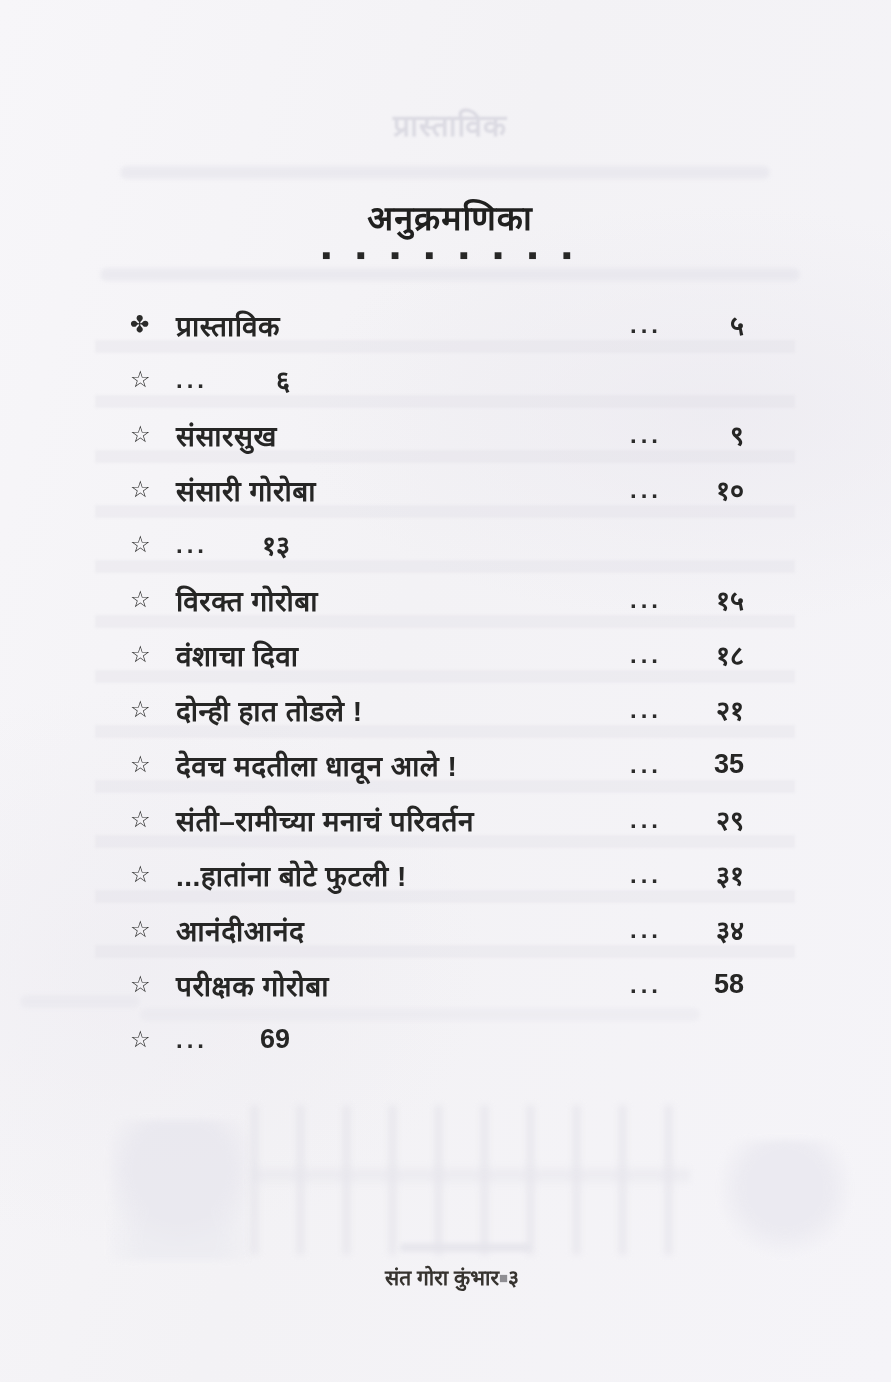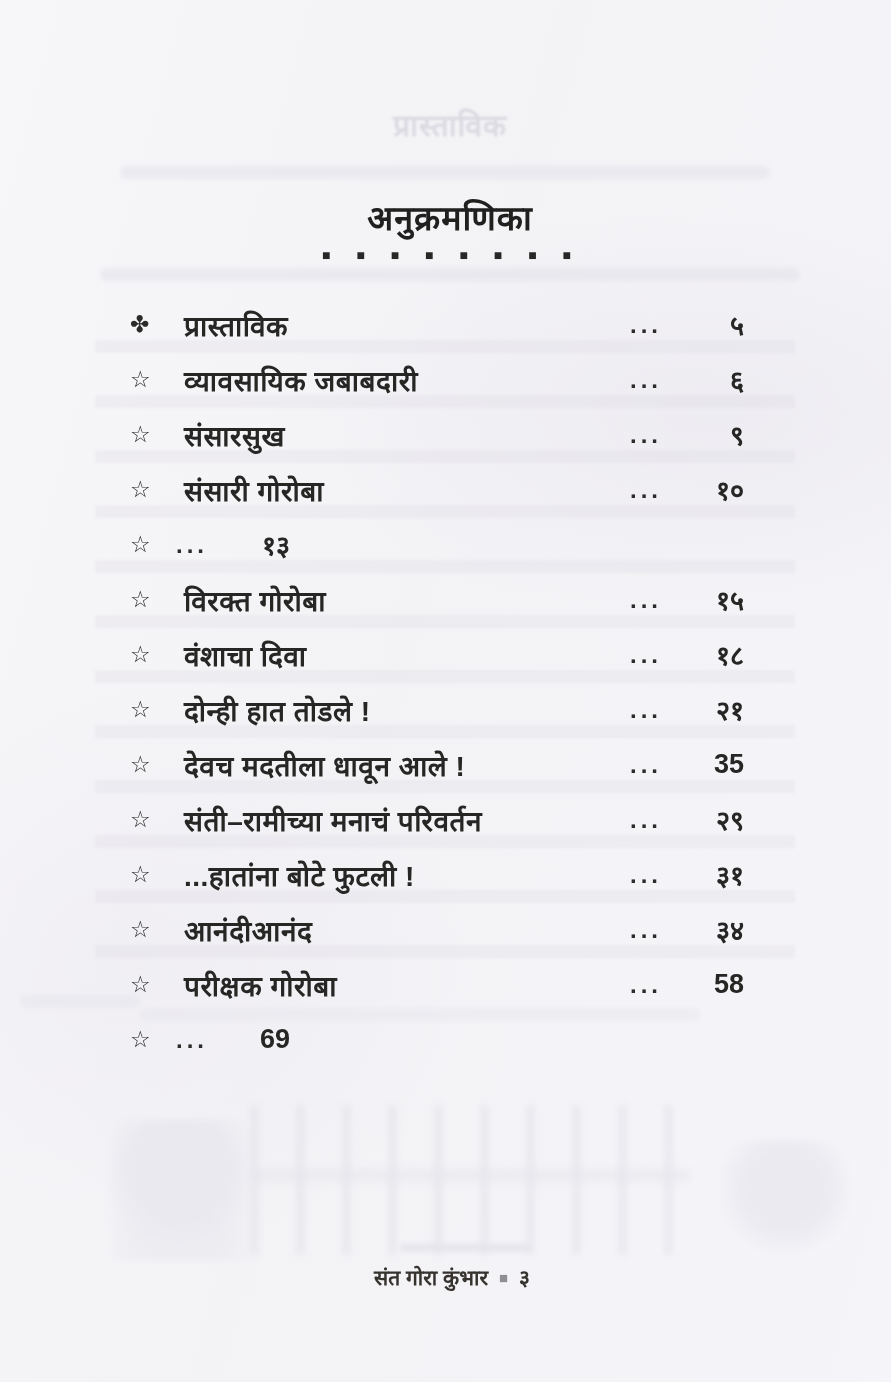--- a/index.html
+++ b/index.html
@@ -59,27 +59,27 @@
   }
   .toc{
     position:absolute;left:130px;top:297px;width:614px;height:770px;
     display:flex;flex-direction:column;justify-content:space-between;
   }
   .toc-row{
     display:flex;align-items:center;height:55px;
     font-weight:bold;color:#262625;
   }
   .bullet{width:46px;font-size:23px;color:#2b2b2a;flex:0 0 46px;}
-  .label{flex:1;font-size:28px;letter-spacing:.5px;white-space:nowrap;margin-left:8px;}
+  .label{flex:1;font-size:28px;letter-spacing:.5px;white-space:nowrap;}
   .dots{flex:0 0 56px;font-size:24px;letter-spacing:4px;color:#2b2b2a;text-align:left;}
   .pagenum{flex:0 0 58px;font-size:27px;text-align:right;}
 
   .footer{
     position:absolute;top:1263px;left:452px;transform:translateX(-50%);
-    display:flex;align-items:center;gap:11px;white-space:nowrap;
+    display:flex;align-items:center;white-space:nowrap;
     font-size:21px;font-weight:bold;color:#36332f;justify-content:center;
   }
   .footer .sq{font-size:15px;color:#8f8e93;}
 </style>
 </head>
 <body>
 
 <div class="page">
 
   <div class="ghost gheading">प्रास्ताविक</div>
@@ -100,21 +100,20 @@
 
     <div class="toc-row">
       <span class="bullet">✤</span>
       <span class="label">प्रास्ताविक</span>
       <span class="dots">...</span>
       <span class="pagenum">५</span>
     </div>
 
     <div class="toc-row">
       <span class="bullet">☆</span>
-      <span class="label">व्यावसायिक जबाबदारी</span>
       <span class="dots">...</span>
       <span class="pagenum">६</span>
     </div>
 
     <div class="toc-row">
       <span class="bullet">☆</span>
       <span class="label">संसारसुख</span>
       <span class="dots">...</span>
       <span class="pagenum">९</span>
     </div>

